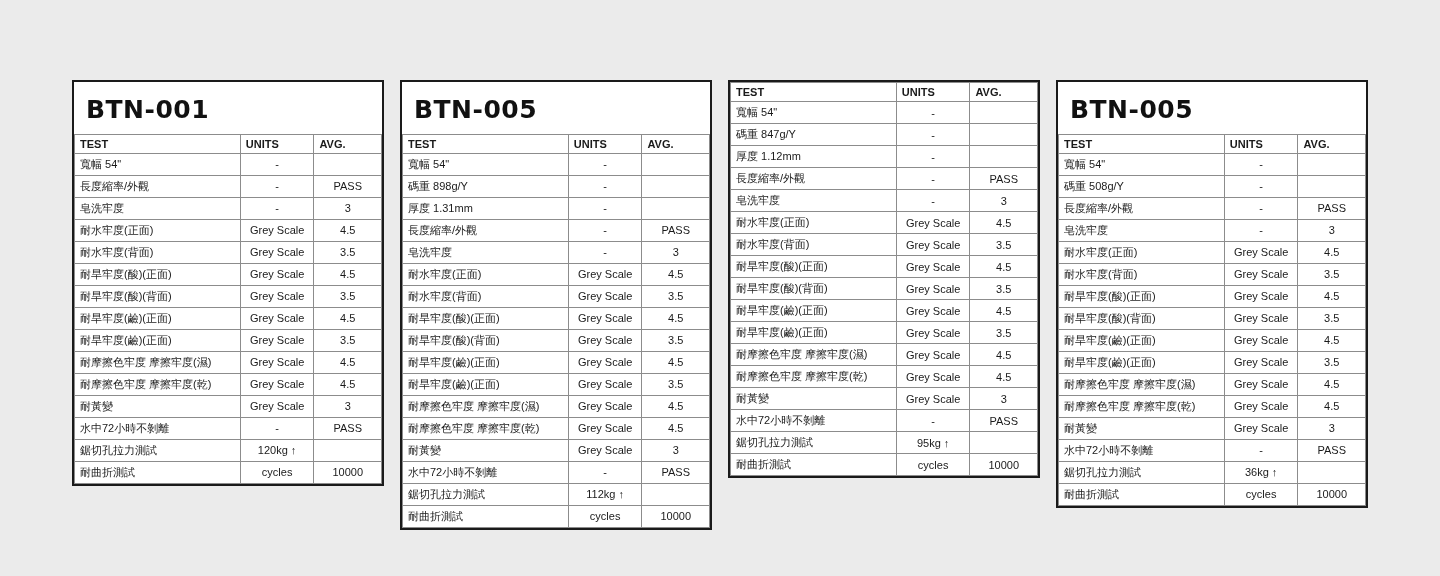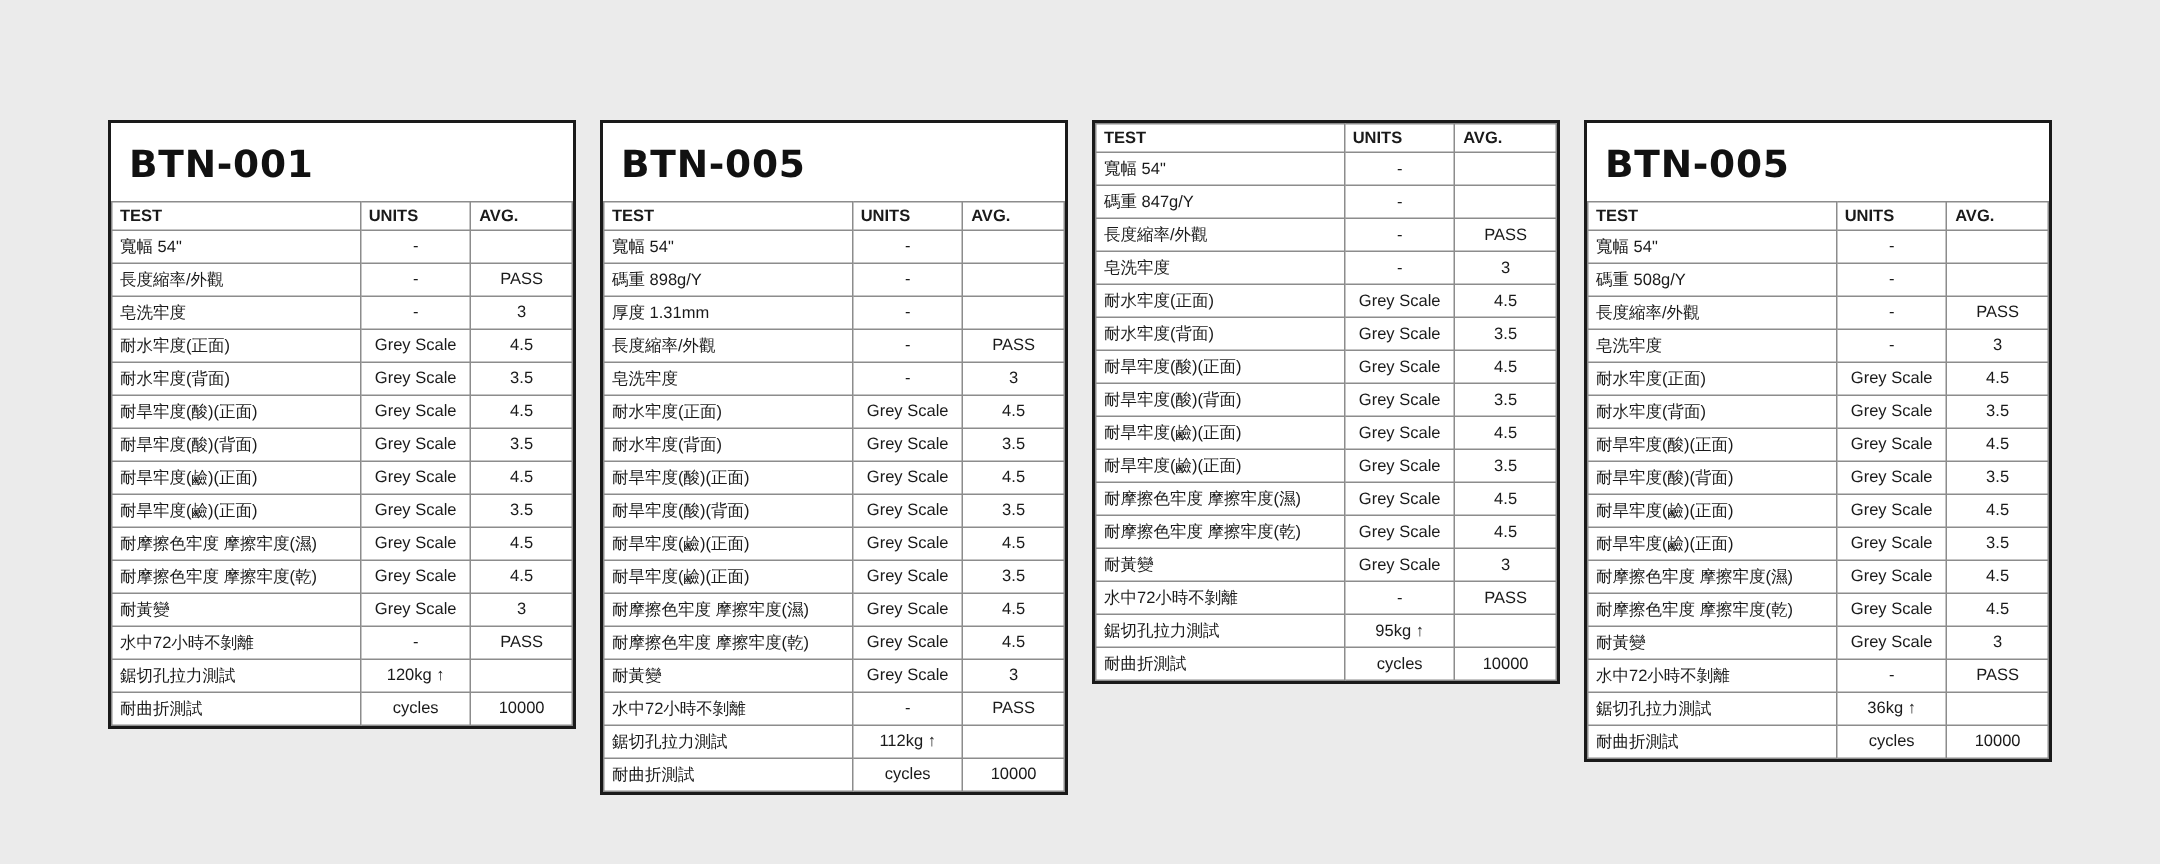--- a/index.html
+++ b/index.html
@@ -300,20 +300,25 @@
             <td class="test">寬幅  54"</td>
             <td class="units">-</td>
             <td class="avg"></td>
           </tr>
           <tr>
             <td class="test">碼重  847g/Y</td>
             <td class="units">-</td>
             <td class="avg"></td>
           </tr>
           <tr>
+            <td class="test">厚度  1.12mm</td>
+            <td class="units">-</td>
+            <td class="avg"></td>
+          </tr>
+          <tr>
             <td class="test">長度縮率/外觀</td>
             <td class="units">-</td>
             <td class="avg">PASS</td>
           </tr>
           <tr>
             <td class="test">皂洗牢度</td>
             <td class="units">-</td>
             <td class="avg">3</td>
           </tr>
           <tr>

